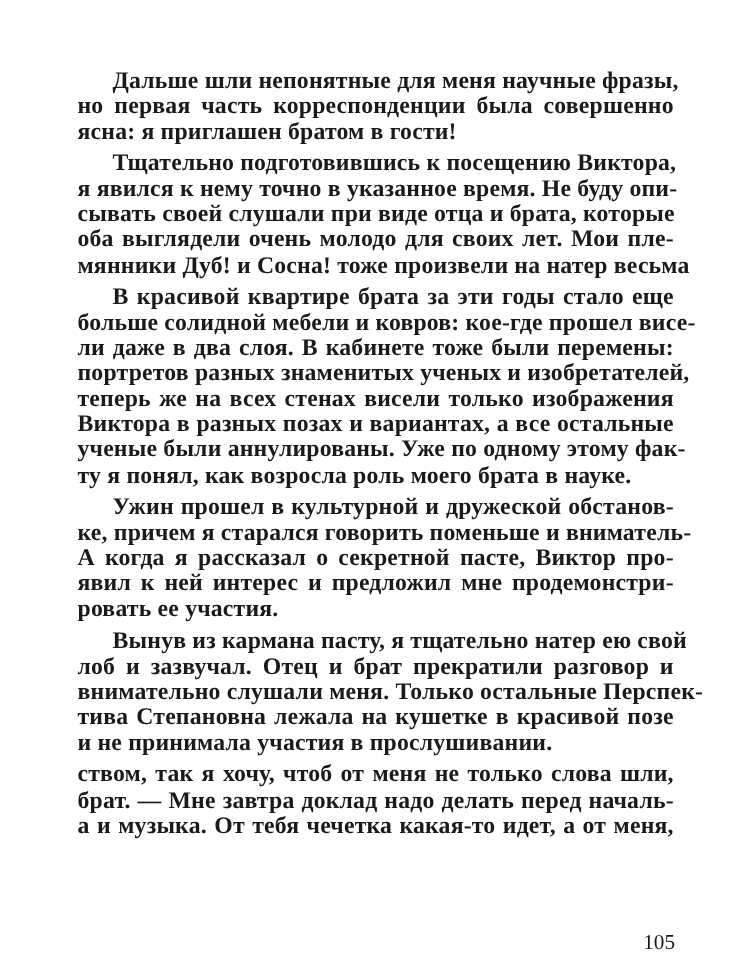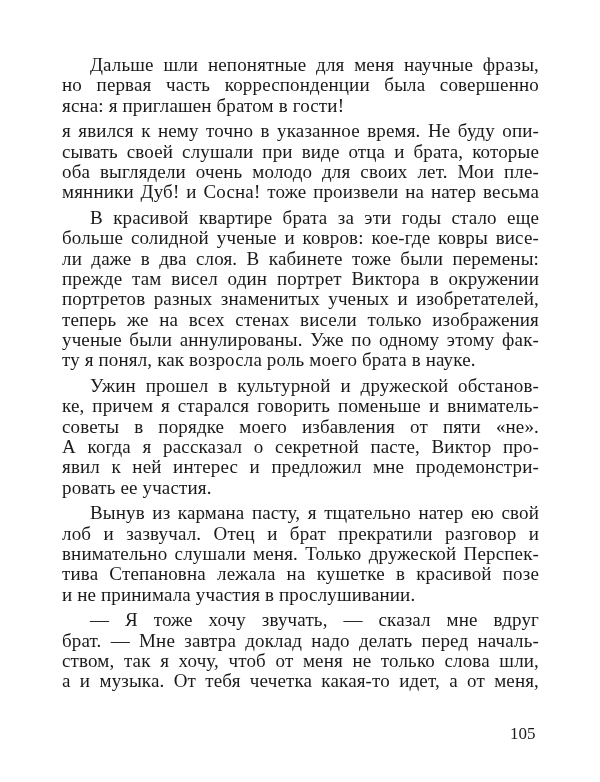--- a/index.html
+++ b/index.html
@@ -13,20 +13,21 @@
       position: relative;
       overflow: hidden;
       font-family: "Liberation Serif", "DejaVu Serif", serif;
       color: #1a1a1a;
     }
     .page {
       position: absolute;
       left: 62px;
       top: 55px;
       width: 477px;
+      font-weight: bold;
     }
     .para {
       margin: 0 0 5px 0;
       font-size: 19px;
       line-height: 20.4px;
       text-align: justify;
       text-align-last: left;
       letter-spacing: 0.15px;
     }
     .line {
@@ -38,74 +39,74 @@
     }
     .line.last {
       text-align-last: left;
     }
     .line.indent {
       padding-left: 28px;
     }
     .page-number {
       position: absolute;
       left: 510px;
-      top: 724px;
+      top: 744px;
       width: 30px;
+      text-align: right;
       font-size: 17px;
       color: #1a1a1a;
     }
   </style>
 </head>
 <body>
 
 <div class="page">
 
   <p class="para">
     <span class="line indent">Дальше шли непонятные для меня научные фразы,</span>
     <span class="line">но первая часть корреспонденции была совершенно</span>
     <span class="line last">ясна: я приглашен братом в гости!</span>
   </p>
 
   <p class="para">
+    <span class="line indent">Тщательно подготовившись к посещению Виктора,</span>
     <span class="line">я явился к нему точно в указанное время. Не буду опи-</span>
     <span class="line">сывать своей слушали при виде отца и брата, которые</span>
     <span class="line">оба выглядели очень молодо для своих лет. Мои пле-</span>
     <span class="line">мянники Дуб! и Сосна! тоже произвели на натер весьма</span>
   </p>
 
   <p class="para">
     <span class="line indent">В красивой квартире брата за эти годы стало еще</span>
-    <span class="line">больше солидной ученые и ковров: кое-где ковры висе-</span>
+    <span class="line">больше солидной мебели и ковров: кое-где прошел висе-</span>
     <span class="line">ли даже в два слоя. В кабинете тоже были перемены:</span>
-    <span class="line">прежде там висел один портрет Виктора в окружении</span>
     <span class="line">портретов разных знаменитых ученых и изобретателей,</span>
     <span class="line">теперь же на всех стенах висели только изображения</span>
+    <span class="line">Виктора в разных позах и вариантах, а все остальные</span>
     <span class="line">ученые были аннулированы. Уже по одному этому фак-</span>
     <span class="line last">ту я понял, как возросла роль моего брата в науке.</span>
   </p>
 
   <p class="para">
     <span class="line indent">Ужин прошел в культурной и дружеской обстанов-</span>
     <span class="line">ке, причем я старался говорить поменьше и вниматель-</span>
-    <span class="line">советы в порядке моего избавления от пяти «не».</span>
     <span class="line">А когда я рассказал о секретной пасте, Виктор про-</span>
     <span class="line">явил к ней интерес и предложил мне продемонстри-</span>
     <span class="line last">ровать ее участия.</span>
   </p>
 
   <p class="para">
     <span class="line indent">Вынув из кармана пасту, я тщательно натер ею свой</span>
     <span class="line">лоб и зазвучал. Отец и брат прекратили разговор и</span>
-    <span class="line">внимательно слушали меня. Только дружеской Перспек-</span>
+    <span class="line">внимательно слушали меня. Только остальные Перспек-</span>
     <span class="line">тива Степановна лежала на кушетке в красивой позе</span>
     <span class="line last">и не принимала участия в прослушивании.</span>
   </p>
 
   <p class="para">
-    <span class="line indent">— Я тоже хочу звучать, — сказал мне вдруг</span>
+    <span class="line">ством, так я хочу, чтоб от меня не только слова шли,</span>
     <span class="line">брат. — Мне завтра доклад надо делать перед началь-</span>
-    <span class="line">ством, так я хочу, чтоб от меня не только слова шли,</span>
     <span class="line">а и музыка. От тебя чечетка какая-то идет, а от меня,</span>
   </p>
 
 </div>
 
 <div class="page-number">105</div>
 
 </body></html>

